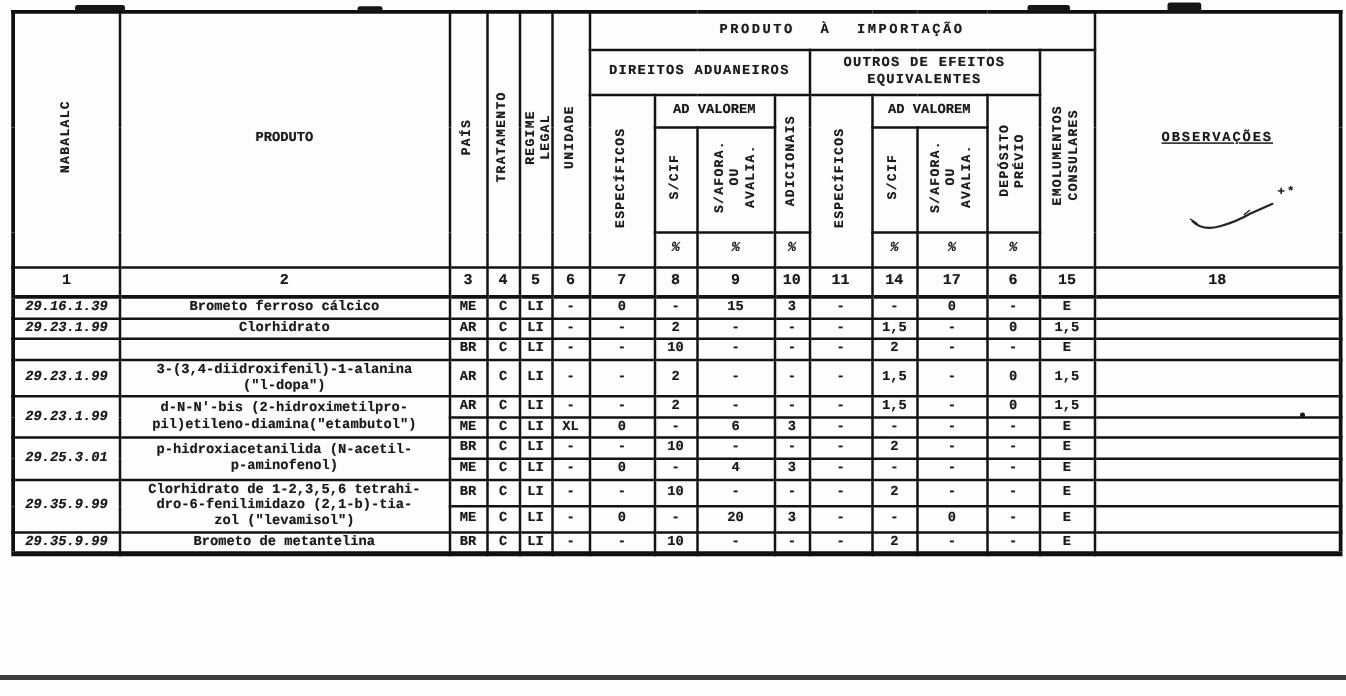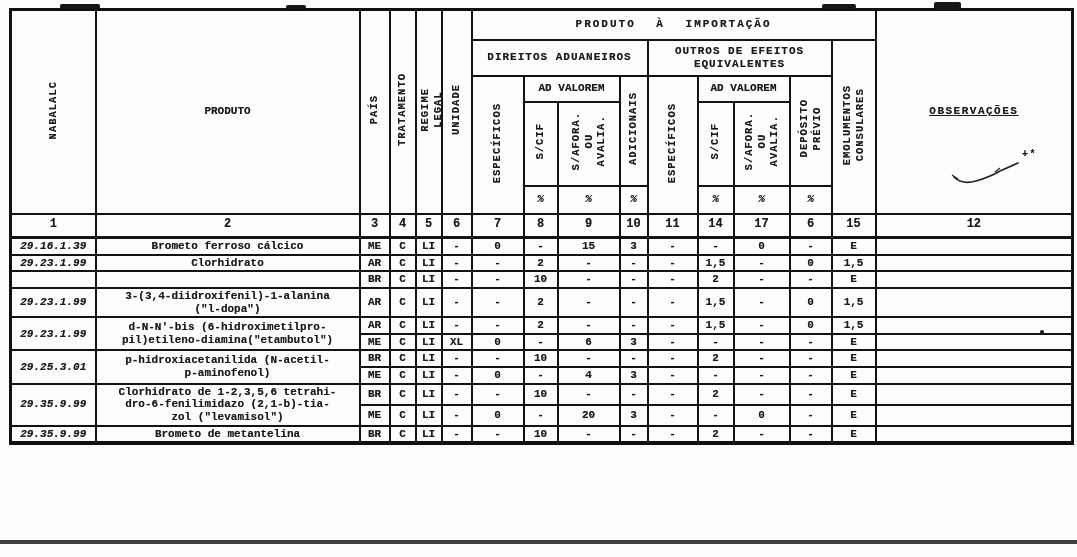--- a/index.html
+++ b/index.html
@@ -142,21 +142,21 @@
         <td>6</td>
         <td>7</td>
         <td>8</td>
         <td>9</td>
         <td>10</td>
         <td>11</td>
         <td>14</td>
         <td>17</td>
         <td>6</td>
         <td>15</td>
-        <td>12</td>
+        <td>18</td>
       </tr>
     </thead>
     <tbody>
         <tr>
           <td class="code">29.16.1.39</td>
           <td class="product">Brometo ferroso cálcico</td>
           <td>ME</td>
           <td>C</td>
           <td>LI</td>
           <td>-</td>
@@ -221,21 +221,21 @@
           <td>-</td>
           <td>-</td>
           <td>1,5</td>
           <td>-</td>
           <td>0</td>
           <td>1,5</td>
           <td class="obs"></td>
         </tr>
         <tr>
           <td class="code" rowspan="2">29.23.1.99</td>
-          <td class="product" rowspan="2">d-N-N'-bis (6-hidroximetilpro-
+          <td class="product" rowspan="2">d-N-N'-bis (2-hidroximetilpro-
 pil)etileno-diamina("etambutol")</td>
           <td>AR</td>
           <td>C</td>
           <td>LI</td>
           <td>-</td>
           <td>-</td>
           <td>2</td>
           <td>-</td>
           <td>-</td>
           <td>-</td>

